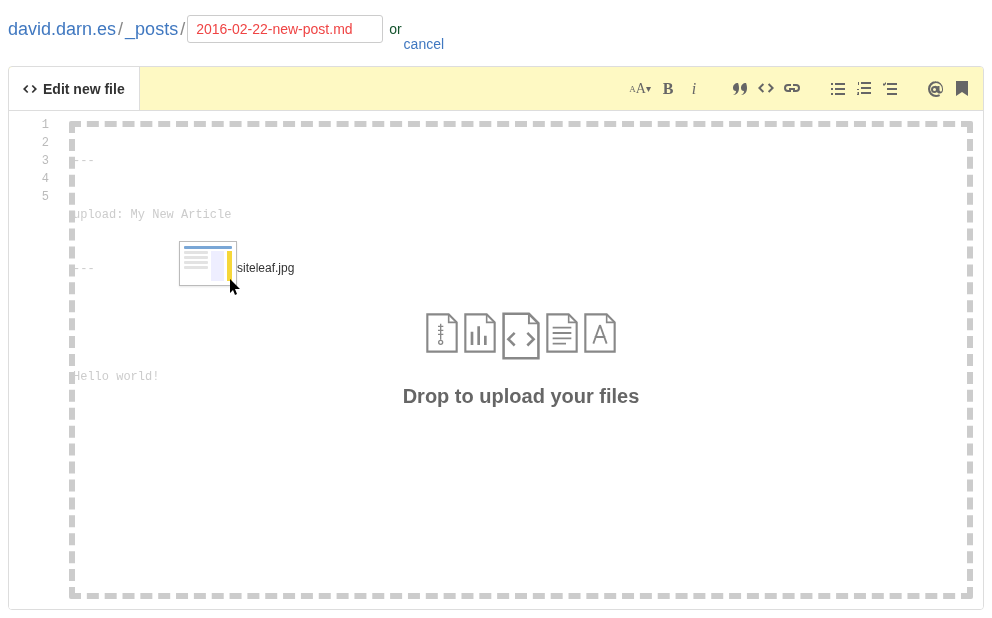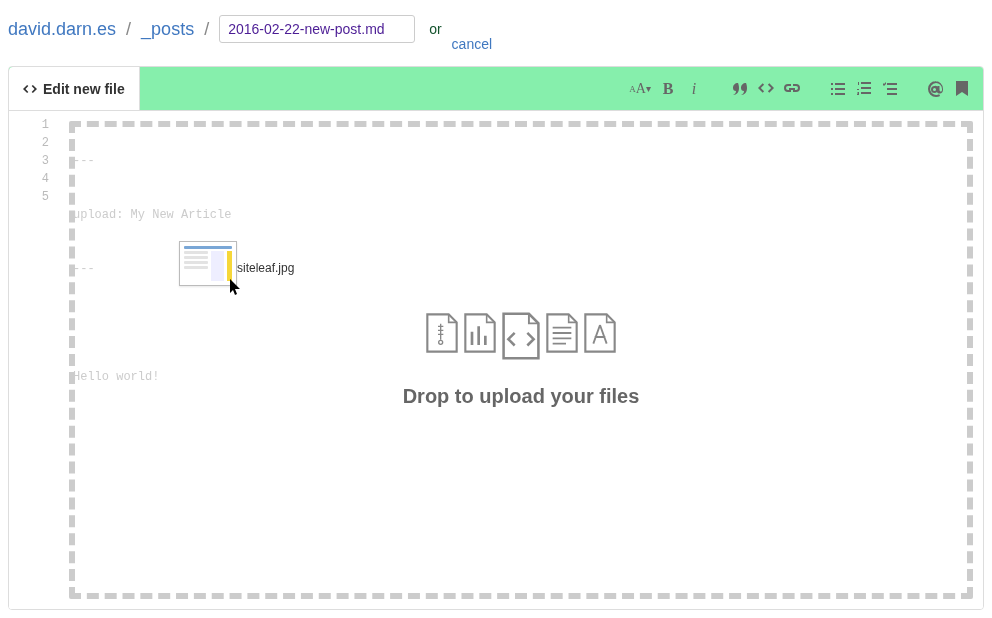--- a/index.html
+++ b/index.html
@@ -10,45 +10,45 @@
     background: #fff;
     width: 992px;
     height: 618px;
     overflow: hidden;
   }
   .breadcrumb {
     display: flex;
     align-items: center;
     padding: 6px 8px 14px 8px;
     font-size: 18px;
-    gap: 10px;
+    gap: 2px;
   }
   .breadcrumb a { color: #4078c0; text-decoration: none; }
   .breadcrumb .sep { color: #888; }
   .breadcrumb input {
     font-size: 14px;
     padding: 5px 8px;
     border: 1px solid #ccc;
     border-radius: 3px;
     width: 196px;
-    color: #4c1d95;
+    color: #ef4444;
   }
   .breadcrumb .or { color: #14532d; font-size: 14px; margin-left: 4px; }
   .breadcrumb .cancel { color: #4078c0; font-size: 14px; text-decoration: none; margin-top: 30px; }
 
   .file-box {
     margin: 0 8px;
     border: 1px solid #ddd;
     border-radius: 4px;
     overflow: hidden;
   }
   .tabs {
     display: flex;
     align-items: center;
-    background: #86efac;
+    background: #fef9c3;
     border-bottom: 1px solid #ddd;
     height: 44px;
     justify-content: flex-end;
   }
   .tab {
     display: flex;
     align-items: center;
     gap: 6px;
     padding: 0 14px;
     height: 100%;

